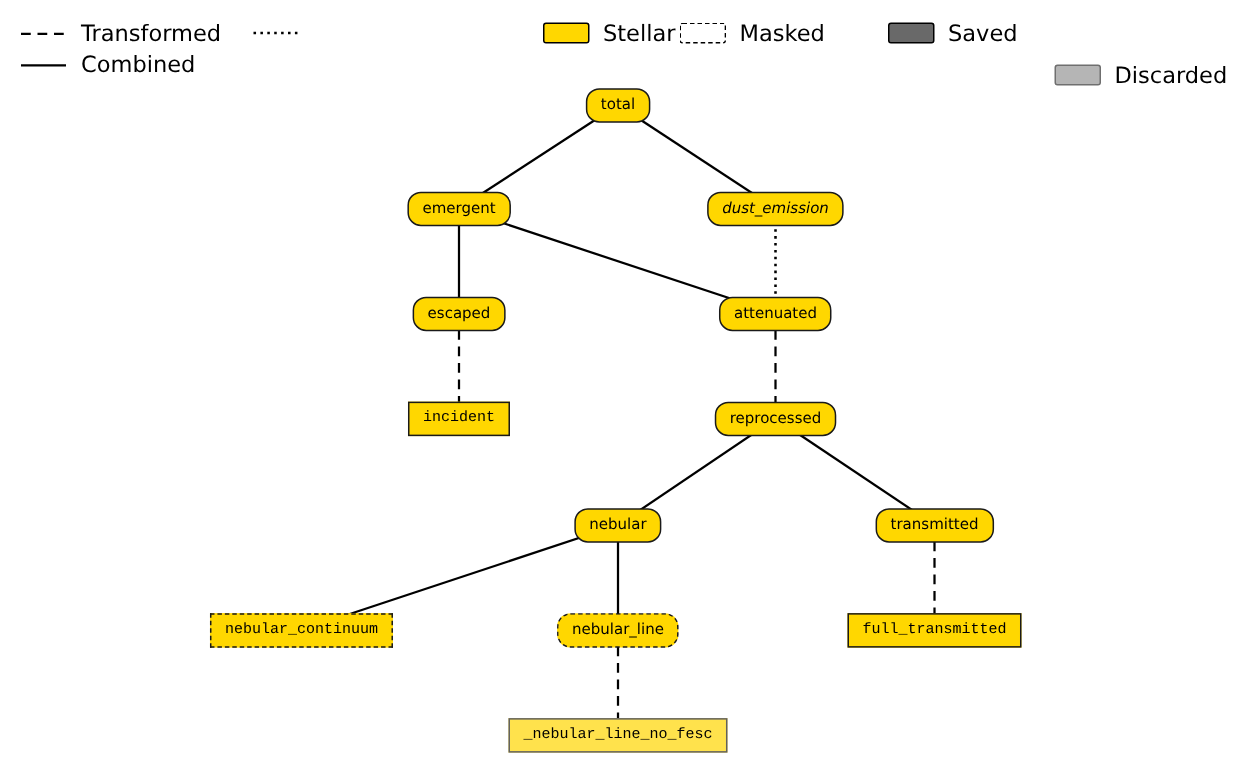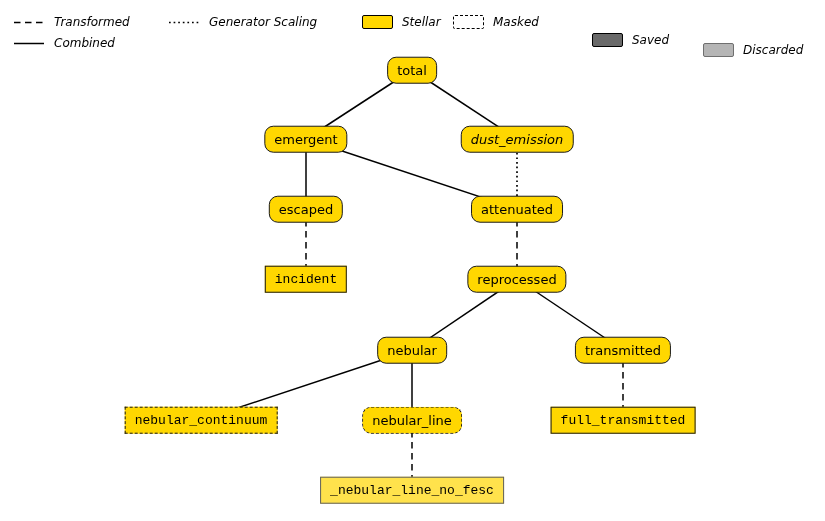--- a/index.html
+++ b/index.html
@@ -25,21 +25,21 @@
   .stroke-line-solid  { stroke: var(--edge-color, #000); stroke-width: 1.5; fill: none; }
   .stroke-line-dashed { stroke: var(--edge-color, #000); stroke-width: 1.5; stroke-dasharray: 6.5 4.5; fill: none; }
   .stroke-line-dotted { stroke: var(--edge-color, #000); stroke-width: 1.7; stroke-dasharray: 1.7 2.9; fill: none; }
 
   .node {
     position: absolute;
     transform: translate(-50%, -50%);
     background: var(--node-fill, #ffd700);
     border: 1.6px solid var(--node-border, #1a1a1a);
     color: var(--text-color, #000);
-    font-size: 13px;
+    font-size: 10px;
     line-height: 1.35;
     padding: 3.5px 9px;
     white-space: nowrap;
     box-sizing: border-box;
   }
   .node.rounded { border-radius: 9px; }
   .node.square  { border-radius: 0; font-family: Liberation Mono, monospace; }
   .node.dashed  { border-style: dashed; border-width: 1.5px; }
   .node.faded   {
     background: var(--faded-node-fill, #ffe24c);
@@ -59,23 +59,22 @@
     display: inline-block;
     width: 29px;
     height: 12px;
     border: 1.3px solid #000;
     border-radius: 2px;
     box-sizing: content-box;
   }
   .legend-box-swatch.dashed { border-style: dashed; border-width: 1.2px; }
   .legend-label {
     margin-left: 9px;
-    font-size: 12px;
+    font-size: 15px;
     color: var(--text-color, #000);
-    font-style: italic;
   }
 </style>
 </head>
 <body style="--background: #ffffff; --node-fill: #ffd700; --node-border: #1a1a1a; --faded-node-fill: #ffe24c; --faded-node-border: #606060; --edge-color: #000000; --text-color: #000000; --stellar-swatch-fill: #ffd700; --masked-swatch-fill: #ffffff; --saved-swatch-fill: #696969; --discarded-swatch-fill: #b5b5b5;">
 
 <div class="figure">
   <svg class="edges-svg" id="edges-svg" viewBox="0 0 825 521">
       <line x1="412" y1="70" x2="306" y2="139" class="stroke-line-solid"></line>
       <line x1="412" y1="70" x2="517" y2="139" class="stroke-line-solid"></line>
       <line x1="306" y1="139" x2="306" y2="209" class="stroke-line-solid"></line>
@@ -115,31 +114,30 @@
       <div class="legend-item" style="left: 13px; top: 43px;">
         <svg width="32" height="5" class="legend-line-swatch">
           <line x1="1" y1="2.5" x2="31" y2="2.5" class="stroke-line-solid"></line>
         </svg>
         <span class="legend-label">Combined</span>
       </div>
       <div class="legend-item" style="left: 168px; top: 22px;">
         <svg width="32" height="5" class="legend-line-swatch">
           <line x1="1" y1="2.5" x2="31" y2="2.5" class="stroke-line-dotted"></line>
         </svg>
-        <span class="legend-label">Generator Scaling</span>
       </div>
       <div class="legend-item" style="left: 362px; top: 22px;">
         <span class="legend-box-swatch" style="background: rgb(255, 215, 0);"></span>
         <span class="legend-label">Stellar</span>
       </div>
       <div class="legend-item" style="left: 453px; top: 22px;">
         <span class="legend-box-swatch dashed" style="background: rgb(255, 255, 255);"></span>
         <span class="legend-label">Masked</span>
       </div>
-      <div class="legend-item" style="left: 592px; top: 40px;">
+      <div class="legend-item" style="left: 592px; top: 22px;">
         <span class="legend-box-swatch" style="background: rgb(105, 105, 105);"></span>
         <span class="legend-label">Saved</span>
       </div>
       <div class="legend-item" style="left: 703px; top: 22px; margin-top: 28px;">
         <span class="legend-box-swatch" style="background: rgb(181, 181, 181); border-color: rgb(111, 111, 111);"></span>
         <span class="legend-label">Discarded</span>
       </div>
     </div>
 </div>
 

